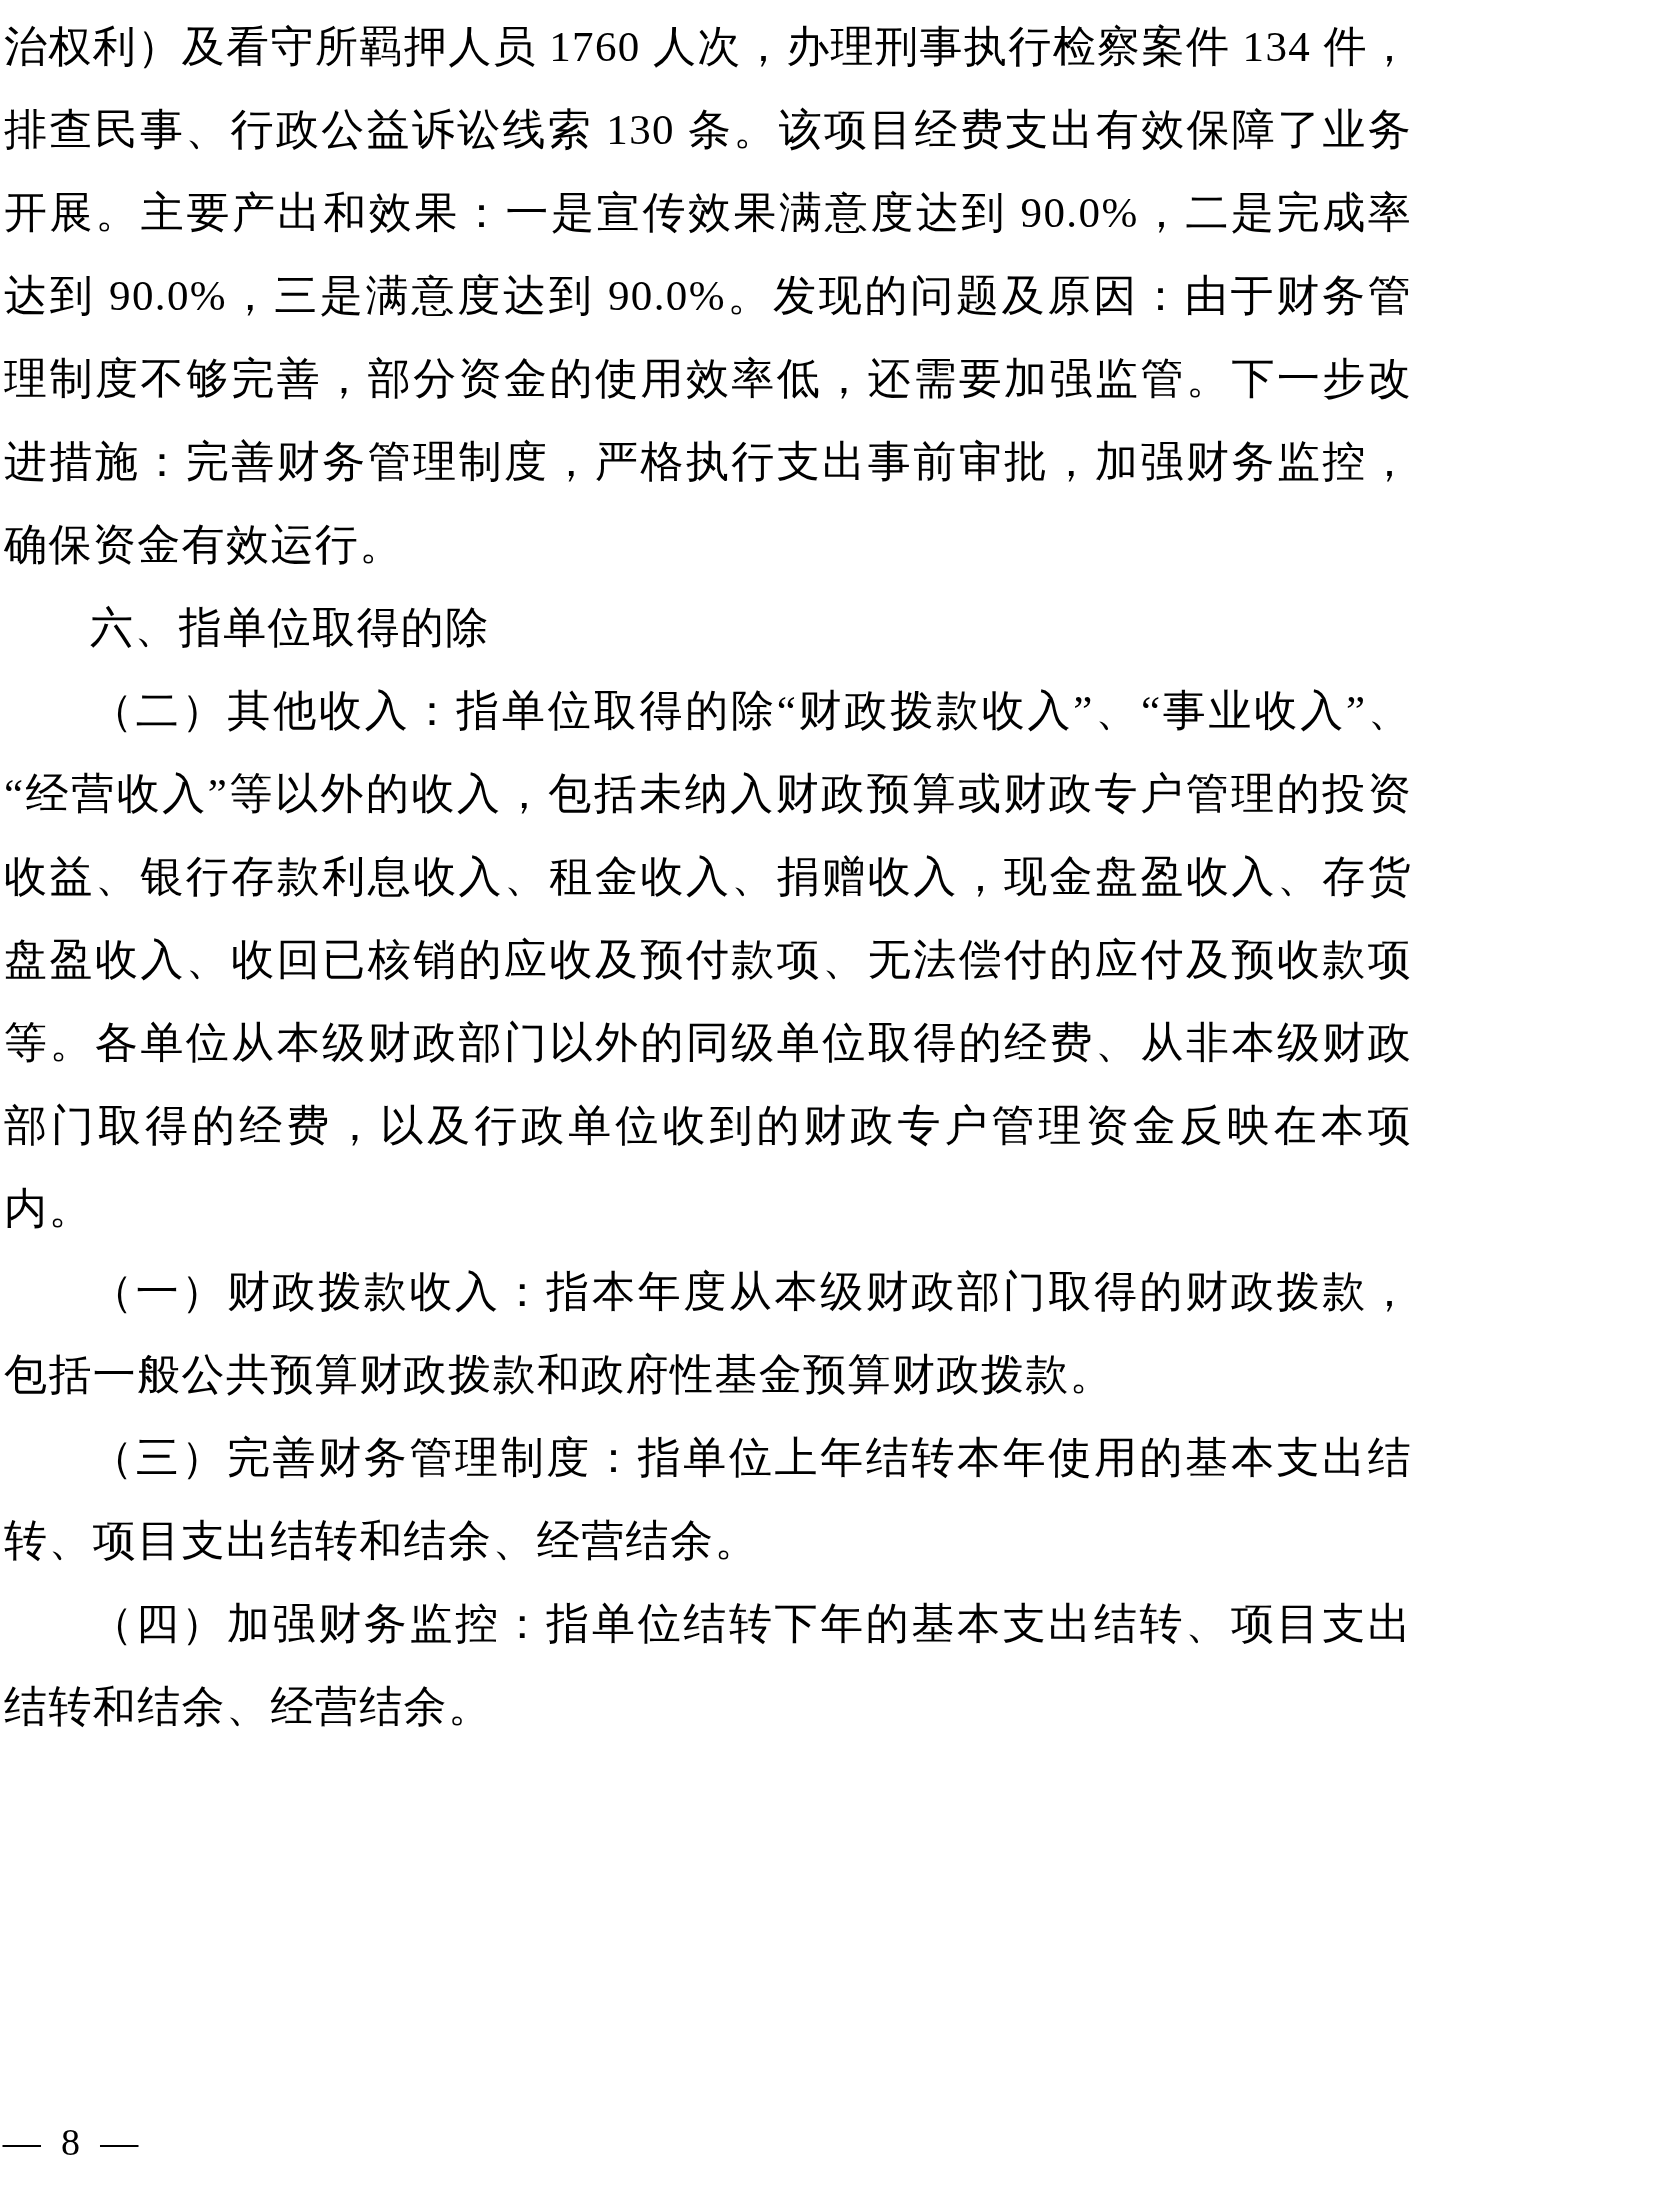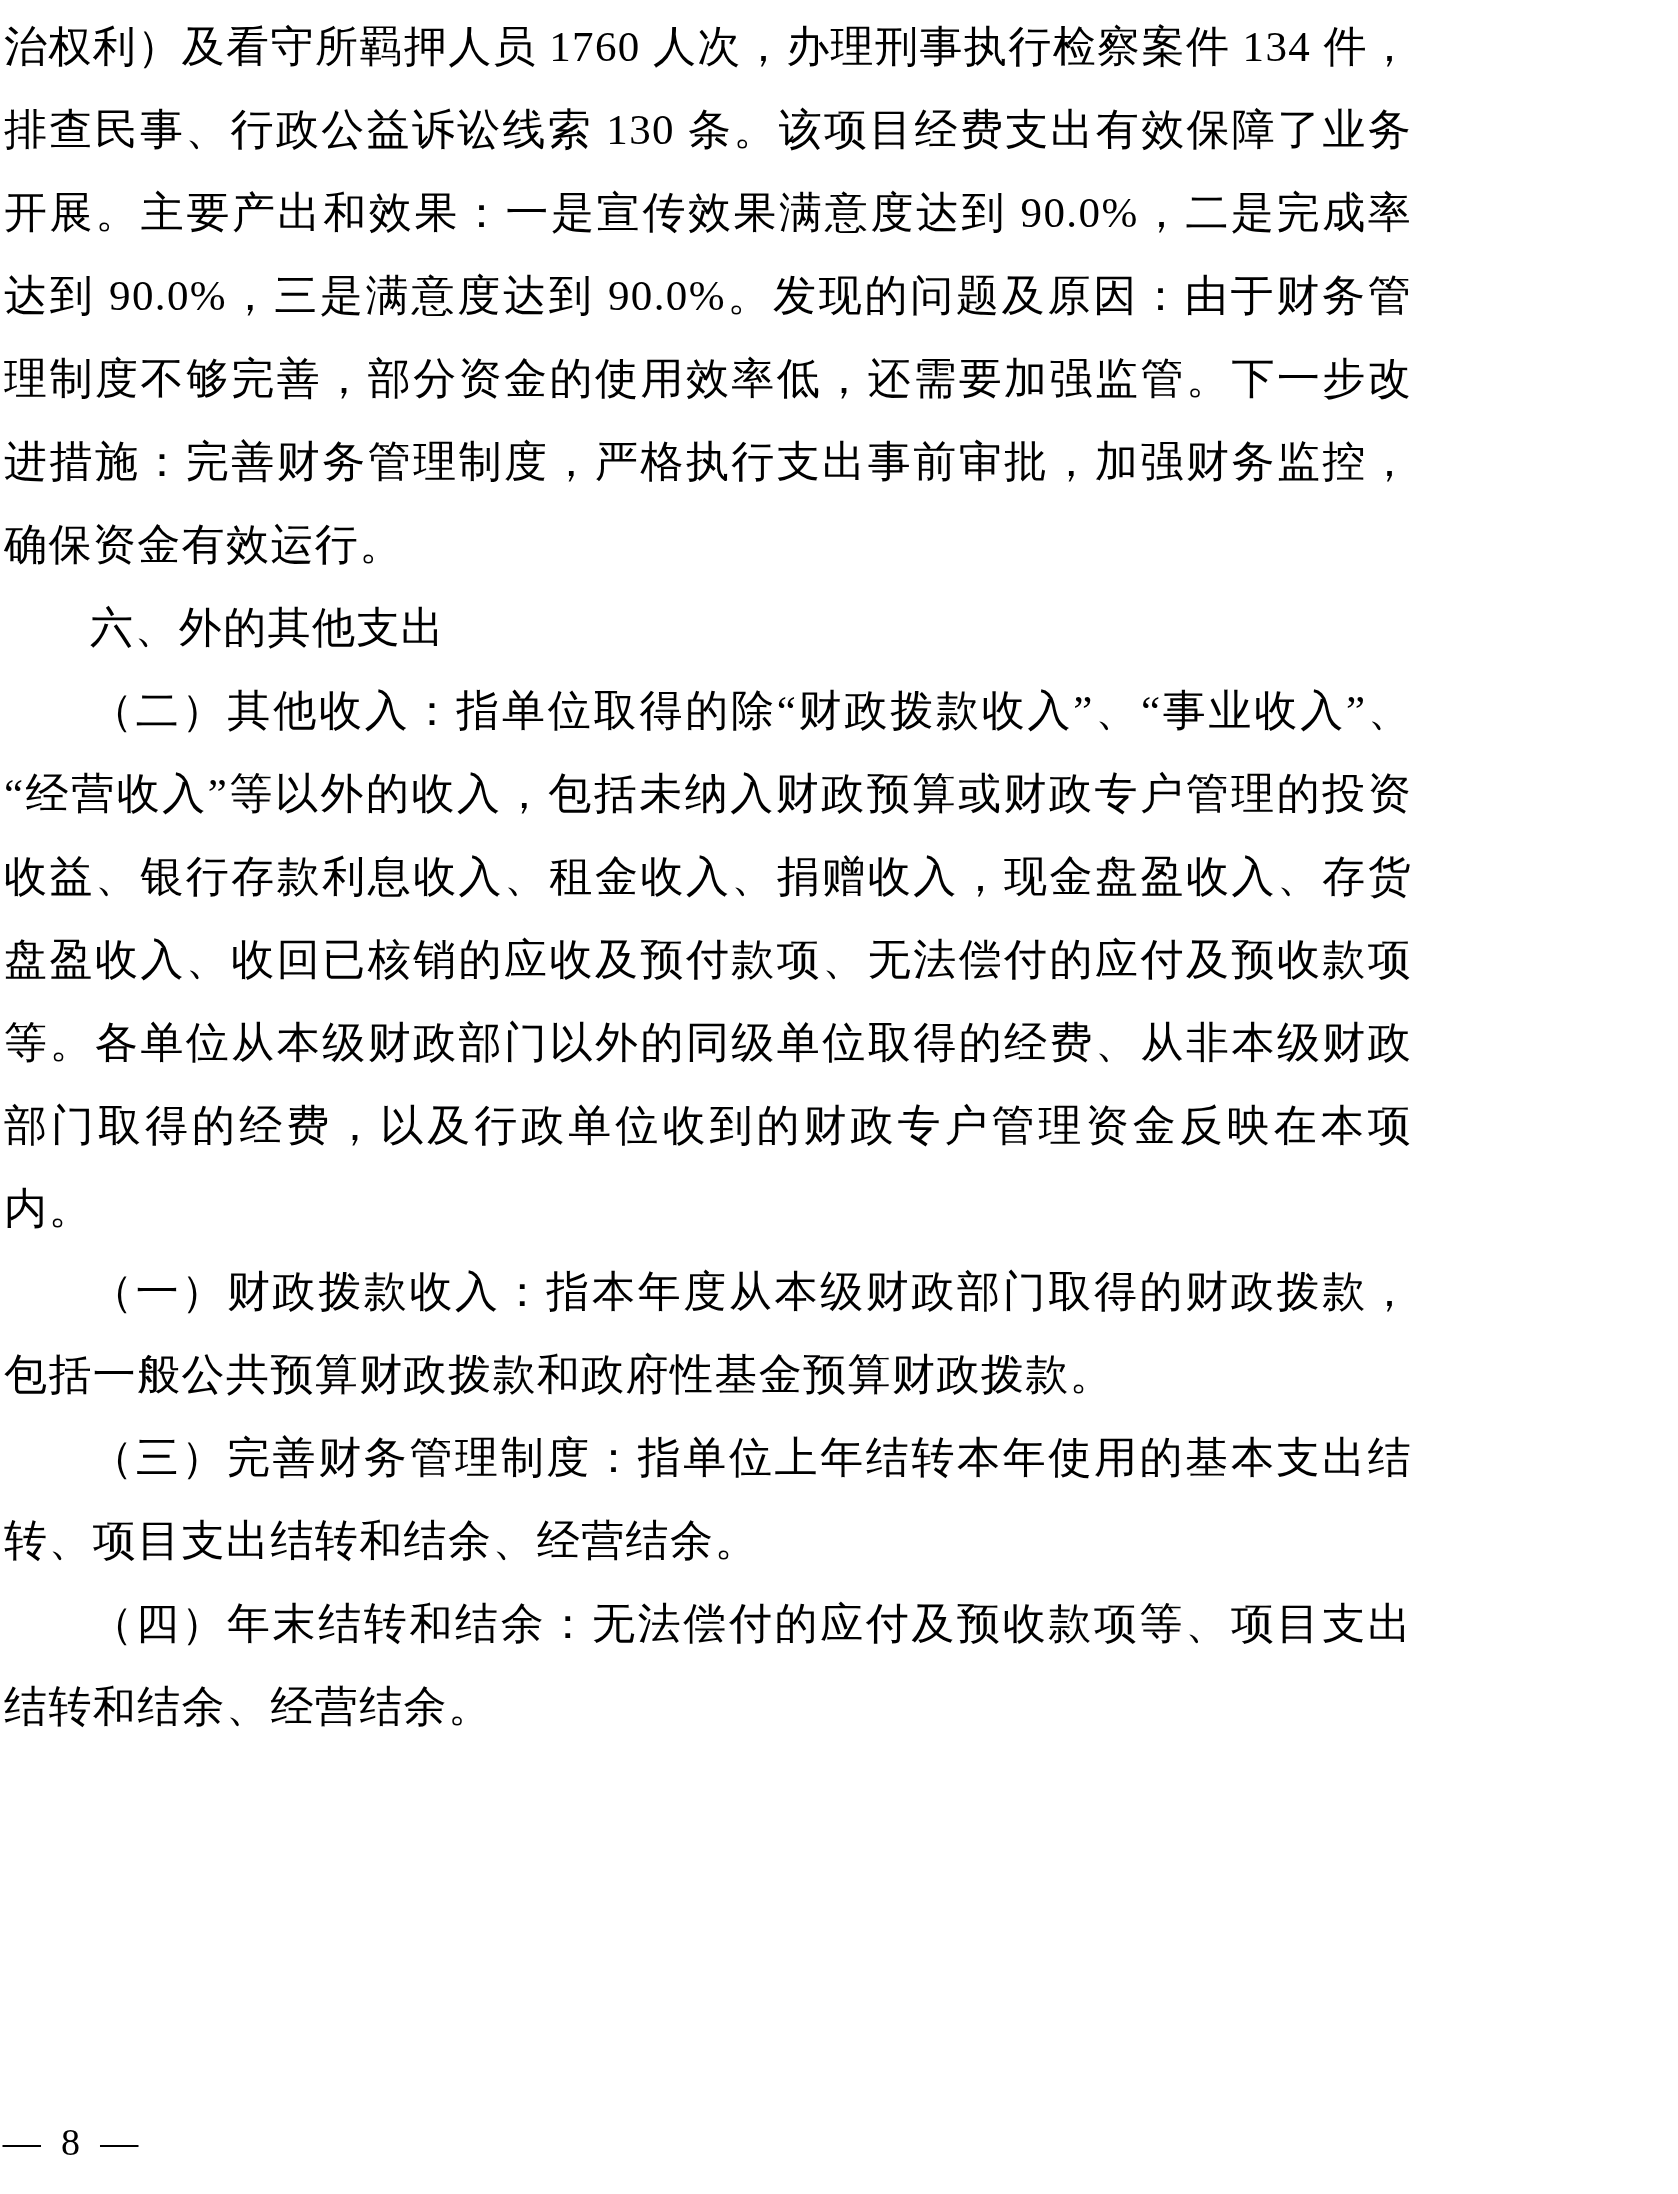--- a/index.html
+++ b/index.html
@@ -40,27 +40,27 @@
     letter-spacing: 5.4px;
     color: #000000;
   }
 </style>
 </head>
 <body>
 
 <div class="page">
   <p class="para">治权利）及看守所羁押人员 1760 人次，办理刑事执行检察案件 134 件，排查民事、行政公益诉讼线索 130 条。该项目经费支出有效保障了业务开展。主要产出和效果：一是宣传效果满意度达到 90.0%，二是完成率达到 90.0%，三是满意度达到 90.0%。发现的问题及原因：由于财务管理制度不够完善，部分资金的使用效率低，还需要加强监管。下一步改进措施：完善财务管理制度，严格执行支出事前审批，加强财务监控，确保资金有效运行。</p>
 
-  <p class="para indent">六、外的其他支出</p>
+  <p class="para indent">六、指单位取得的除</p>
 
   <p class="para indent">（二）其他收入：指单位取得的除“财政拨款收入”、“事业收入”、“经营收入”等以外的收入，包括未纳入财政预算或财政专户管理的投资收益、银行存款利息收入、租金收入、捐赠收入，现金盘盈收入、存货盘盈收入、收回已核销的应收及预付款项、无法偿付的应付及预收款项等。各单位从本级财政部门以外的同级单位取得的经费、从非本级财政部门取得的经费，以及行政单位收到的财政专户管理资金反映在本项内。</p>
 
   <p class="para indent">（一）财政拨款收入：指本年度从本级财政部门取得的财政拨款，包括一般公共预算财政拨款和政府性基金预算财政拨款。</p>
 
   <p class="para indent">（三）完善财务管理制度：指单位上年结转本年使用的基本支出结转、项目支出结转和结余、经营结余。</p>
 
-  <p class="para indent">（四）年末结转和结余：无法偿付的应付及预收款项等、项目支出结转和结余、经营结余。</p>
+  <p class="para indent">（四）加强财务监控：指单位结转下年的基本支出结转、项目支出结转和结余、经营结余。</p>
 
 
 
   <div class="footer">— 8 —</div>
 </div>
 
 
 </body></html>

